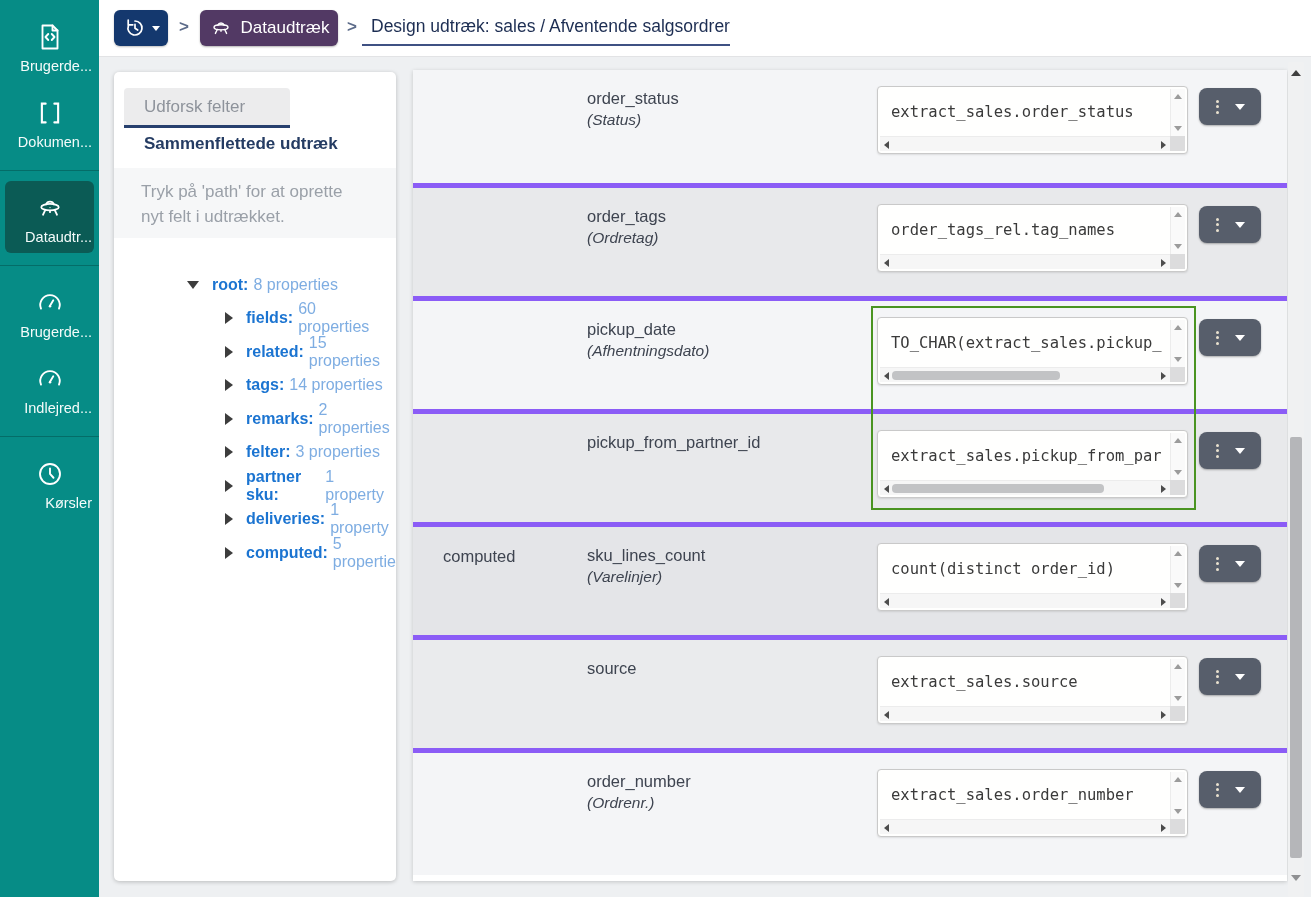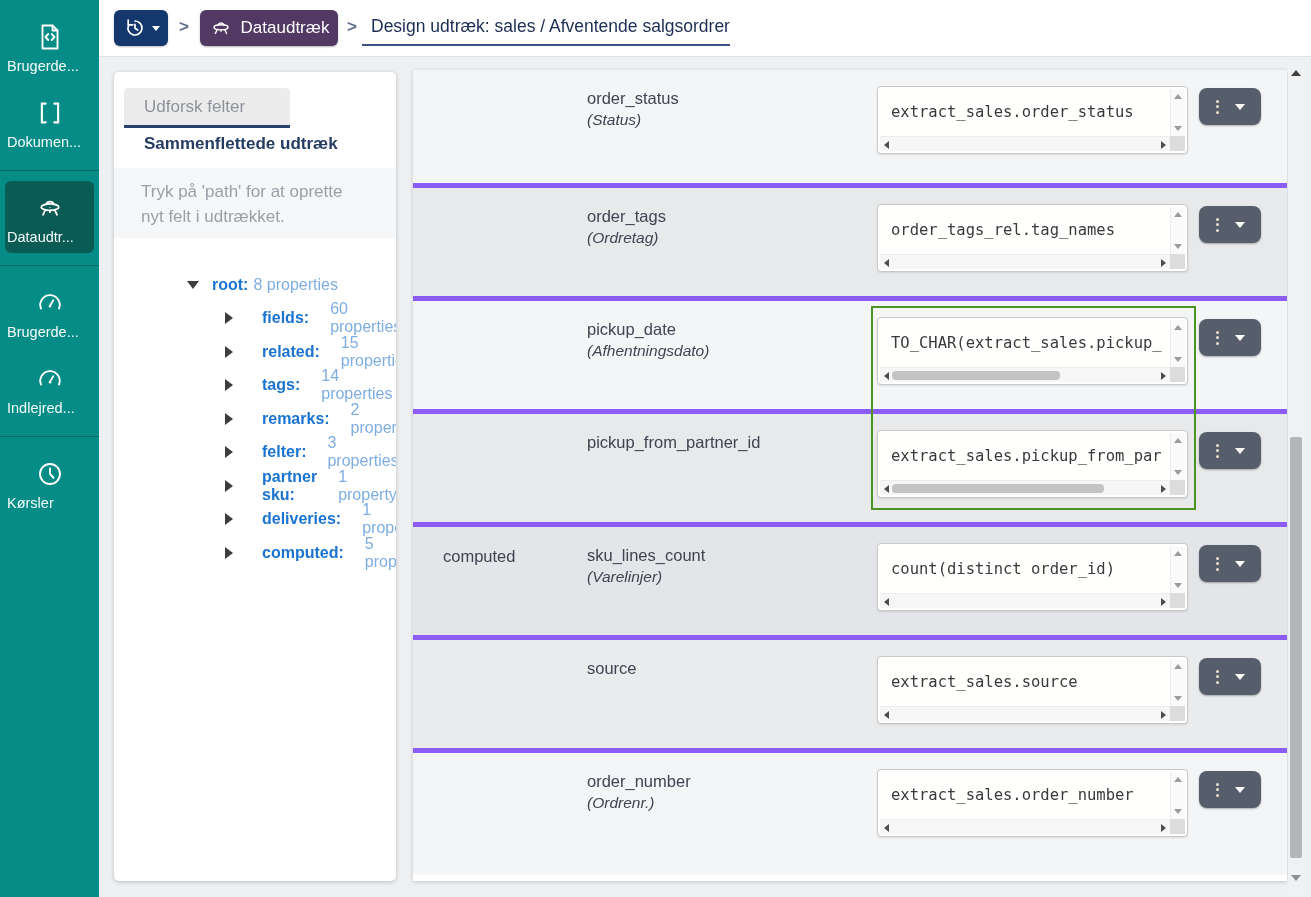--- a/index.html
+++ b/index.html
@@ -2,21 +2,21 @@
 <html><head>
 <meta charset="utf-8">
 <style>
   * { margin:0; padding:0; box-sizing:border-box; }
   html,body { width:1311px; height:897px; font-family:"Liberation Sans", sans-serif; background:#eef0f2; overflow:hidden; }
 
   
   .sidebar { position:absolute; left:0; top:0; width:99px; height:897px; background:#068c86; }
   .sb-group { padding:6px 0 10px 0; }
   .sb-group + .sb-group { border-top:1px solid rgba(0,0,0,.22); }
-  .sb-item { width:89px; margin:4px auto 2px; padding:10px 2px 8px; text-align:left; border-radius:6px; cursor:pointer; }
+  .sb-item { width:89px; margin:4px auto 2px; padding:10px 2px 8px; text-align:right; border-radius:6px; cursor:pointer; }
   .sb-item.active { background:#0b5b55; }
   .sb-icon { display:block; width:30px; height:30px; margin:2px auto 6px; }
   .sb-label { display:block; color:#f4fbfa; font-size:14.5px; white-space:nowrap; overflow:hidden; }
 
   
   .topbar { position:absolute; left:99px; top:0; width:1212px; height:57px; background:#ffffff; border-bottom:1px solid #e2e3e5; }
   .hist-btn { position:absolute; left:15px; top:10px; width:54px; height:36px; background:#14386e; border-radius:6px;
               display:flex; align-items:center; justify-content:center; gap:5px; cursor:pointer; box-shadow:0 1px 2px rgba(0,0,0,.25); }
   .crumb-sep { position:absolute; top:17px; color:#5d6c8a; font-size:17px; font-weight:600; }
   .sep1 { left:80px; } .sep2 { left:248px; }
@@ -30,21 +30,21 @@
   .panel { position:absolute; left:114px; top:72px; width:282px; height:809px; background:#ffffff; border-radius:5px;
            box-shadow:0 1px 4px rgba(0,0,0,.22); overflow:hidden; }
   .tab { position:absolute; left:10px; top:16px; width:166px; height:40px; background:#ececed; border-radius:4px 4px 0 0;
          color:#8e939b; font-size:17px; line-height:38px; padding-left:20px; border-bottom:3px solid #27406e; cursor:pointer; }
   .merged-link { position:absolute; left:30px; top:62px; color:#253c63; font-size:17px; font-weight:600; cursor:pointer; }
   .hint-band { position:absolute; left:0; top:96px; width:282px; height:70px; background:#f6f7f8; }
   .hint-text { padding:12px 28px 0 27px; color:#9aa0a8; font-size:17px; line-height:1.45; }
   .tree { position:absolute; left:12px; top:196px; width:258px;padding-left:38px; }
   .tree-row { height:33.5px; display:flex; align-items:center; cursor:pointer; }
   .tree-row.lvl0 { padding-left:23px; }
-  .tree-row.lvl1 { padding-left:61px;gap:16px; }
+  .tree-row.lvl1 { padding-left:61px; }
   .bullet { margin-right:13px; }
   .tri-down { width:0; height:0; border-left:6px solid transparent; border-right:6px solid transparent; border-top:8px solid #3d3d3d; }
   .tri-right { width:0; height:0; border-top:6px solid transparent; border-bottom:6px solid transparent; border-left:8px solid #3d3d3d; }
   .tree-label { color:#1b74d1; font-size:16px; font-weight:700; margin-right:5px; }
   .tree-count { color:#7eade2; font-size:16px; }
 
   
   .rows-card { position:absolute; left:413px; top:70px; width:874px; height:811px; box-shadow:0 1px 4px rgba(0,0,0,.18); background:#fff; }
   .frow { position:relative; width:874px; height:113px; display:flex; }
   .frow + .frow { border-top:5px solid #8b5cf6; }

